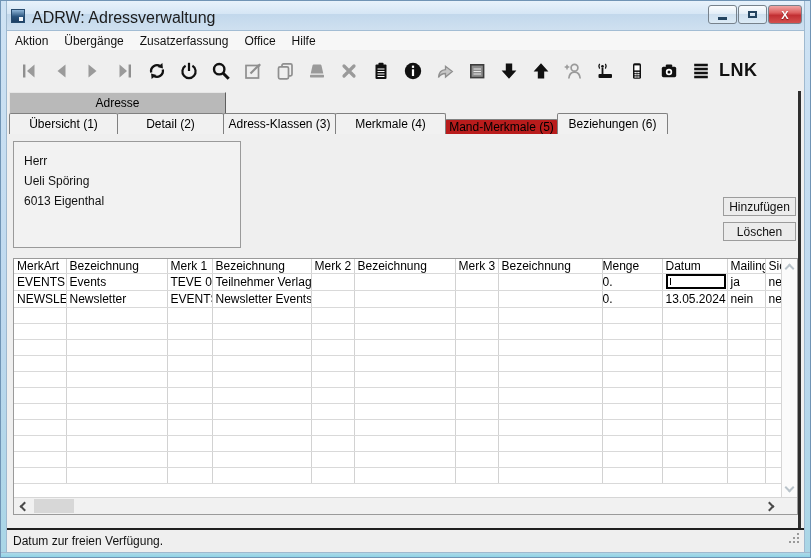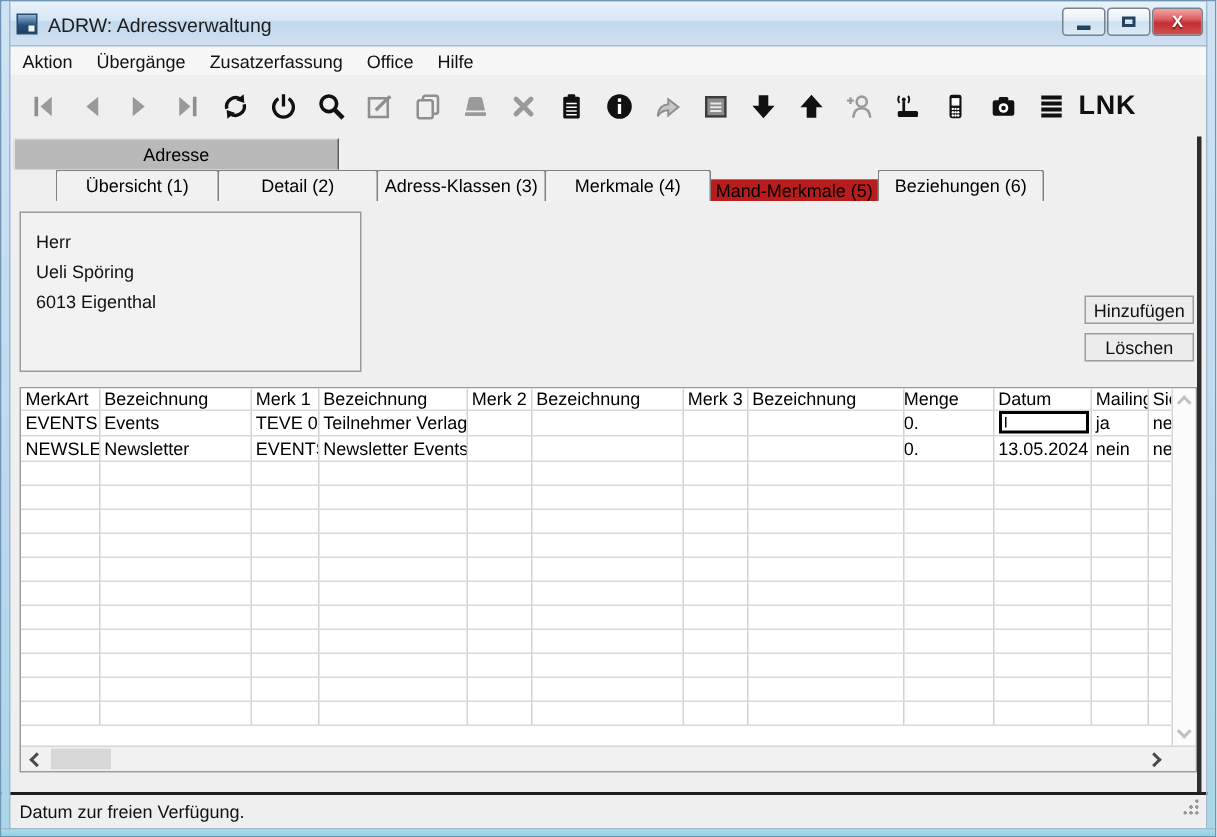--- a/index.html
+++ b/index.html
@@ -16,21 +16,21 @@
   
   .titlebar {
     position:absolute; left:0; top:0; width:811px; height:30px;
     background:linear-gradient(180deg,#e8f2fb 0%,#d5e6f5 45%,#c2d8ec 46%,#cfe0f0 100%);
     border-bottom:1px solid #a3bdd4; z-index:40;
   }
   .app-icon { position:absolute; left:10px; top:8px; width:14px; height:14px;
     background:linear-gradient(180deg,#8fb6d8 0%,#29547e 55%,#1d3f63 100%);
     border:1px solid #274b6e; }
   .app-icon::after { content:""; position:absolute; right:1px; bottom:1px; width:4px; height:4px; background:#f2f6fa; }
-  .title-text { position:absolute; left:31px; top:8px; font-size:13px; color:#1c1c1c; }
+  .title-text { position:absolute; left:31px; top:8px; font-size:16px; color:#1c1c1c; }
   .win-controls { position:absolute; top:4px; right:10px; display:flex; }
   .win-btn { height:19px; margin-left:1px; border:1px solid #77828c; border-radius:3px;
     display:flex; align-items:center; justify-content:center; cursor:default; }
   .win-btn.min, .win-btn.max { width:29px; background:linear-gradient(180deg,#fbfdfe 0%,#e4eef7 45%,#cfe0ef 50%,#dcebf6 100%); }
   .win-btn.close { width:34px; background:linear-gradient(180deg,#f0a6a4 0%,#dd5f5f 40%,#c22f33 55%,#d4504e 100%); }
   .glyph-min { width:9px; height:3px; background:#23435f; margin-top:7px; }
   .glyph-max { width:9px; height:7px; border:2px solid #23435f; background:transparent; }
   .glyph-close { color:#fff; font-size:11px; font-weight:bold; text-shadow:0 1px 1px #7c1a1c; }
   
   .menubar { position:absolute; left:6px; right:6px; top:30px; height:19px; background:#f7f7f7;
@@ -41,21 +41,21 @@
     display:flex; align-items:center; padding-left:6px; z-index:10; }
   .tool-btn { width:32px; height:28px; display:flex; align-items:center; justify-content:center; }
   .tool-btn svg { display:block; }
   .lnk-label { font-size:18px; font-weight:bold; color:#111; letter-spacing:0.5px; margin-left:2px; }
   
   .tabstrip { position:absolute; left:6px; right:6px; top:90px; height:43px; background:#efefef; z-index:9; }
   .group-tab { position:absolute; left:2px; top:1px; width:217px; height:21px;
     background:#b9b9b9; border-top:1px solid #e6e6e6; border-left:1px solid #e6e6e6;
     border-right:1px solid #5f5f5f; font-size:12px; color:#000;
     display:flex; align-items:center; justify-content:center; }
-  .tabs-row { position:absolute; left:2px; right:0; bottom:0; height:23px; display:flex; align-items:flex-end;margin-left:28px; }
+  .tabs-row { position:absolute; left:2px; right:0; bottom:0; height:23px; display:flex; align-items:flex-end; }
   .tab { height:21px; background:#f1f1f1; border:1px solid #808080; border-bottom:none;
     border-radius:2px 2px 0 0; margin-right:-1px; font-size:12px; color:#000;
     display:flex; align-items:center; justify-content:center; position:relative; }
   .tab.active { height:15px; background:#b91c1c; z-index:2; }
   
   .content { position:absolute; left:6px; right:6px; top:133px; height:398px; background:#efefef; z-index:5; }
   .panel-right-edge { position:absolute; top:90px; bottom:27px; right:9px; width:3px; background:#2e2e2e; z-index:30; }
   .address-card { position:absolute; left:6px; top:7px; width:228px; height:107px;
     background:#f2f2f2; border:1px solid #9a9a9a; padding:9px 10px; }
   .address-line { font-size:12px; color:#111; line-height:20px; white-space:nowrap; }

